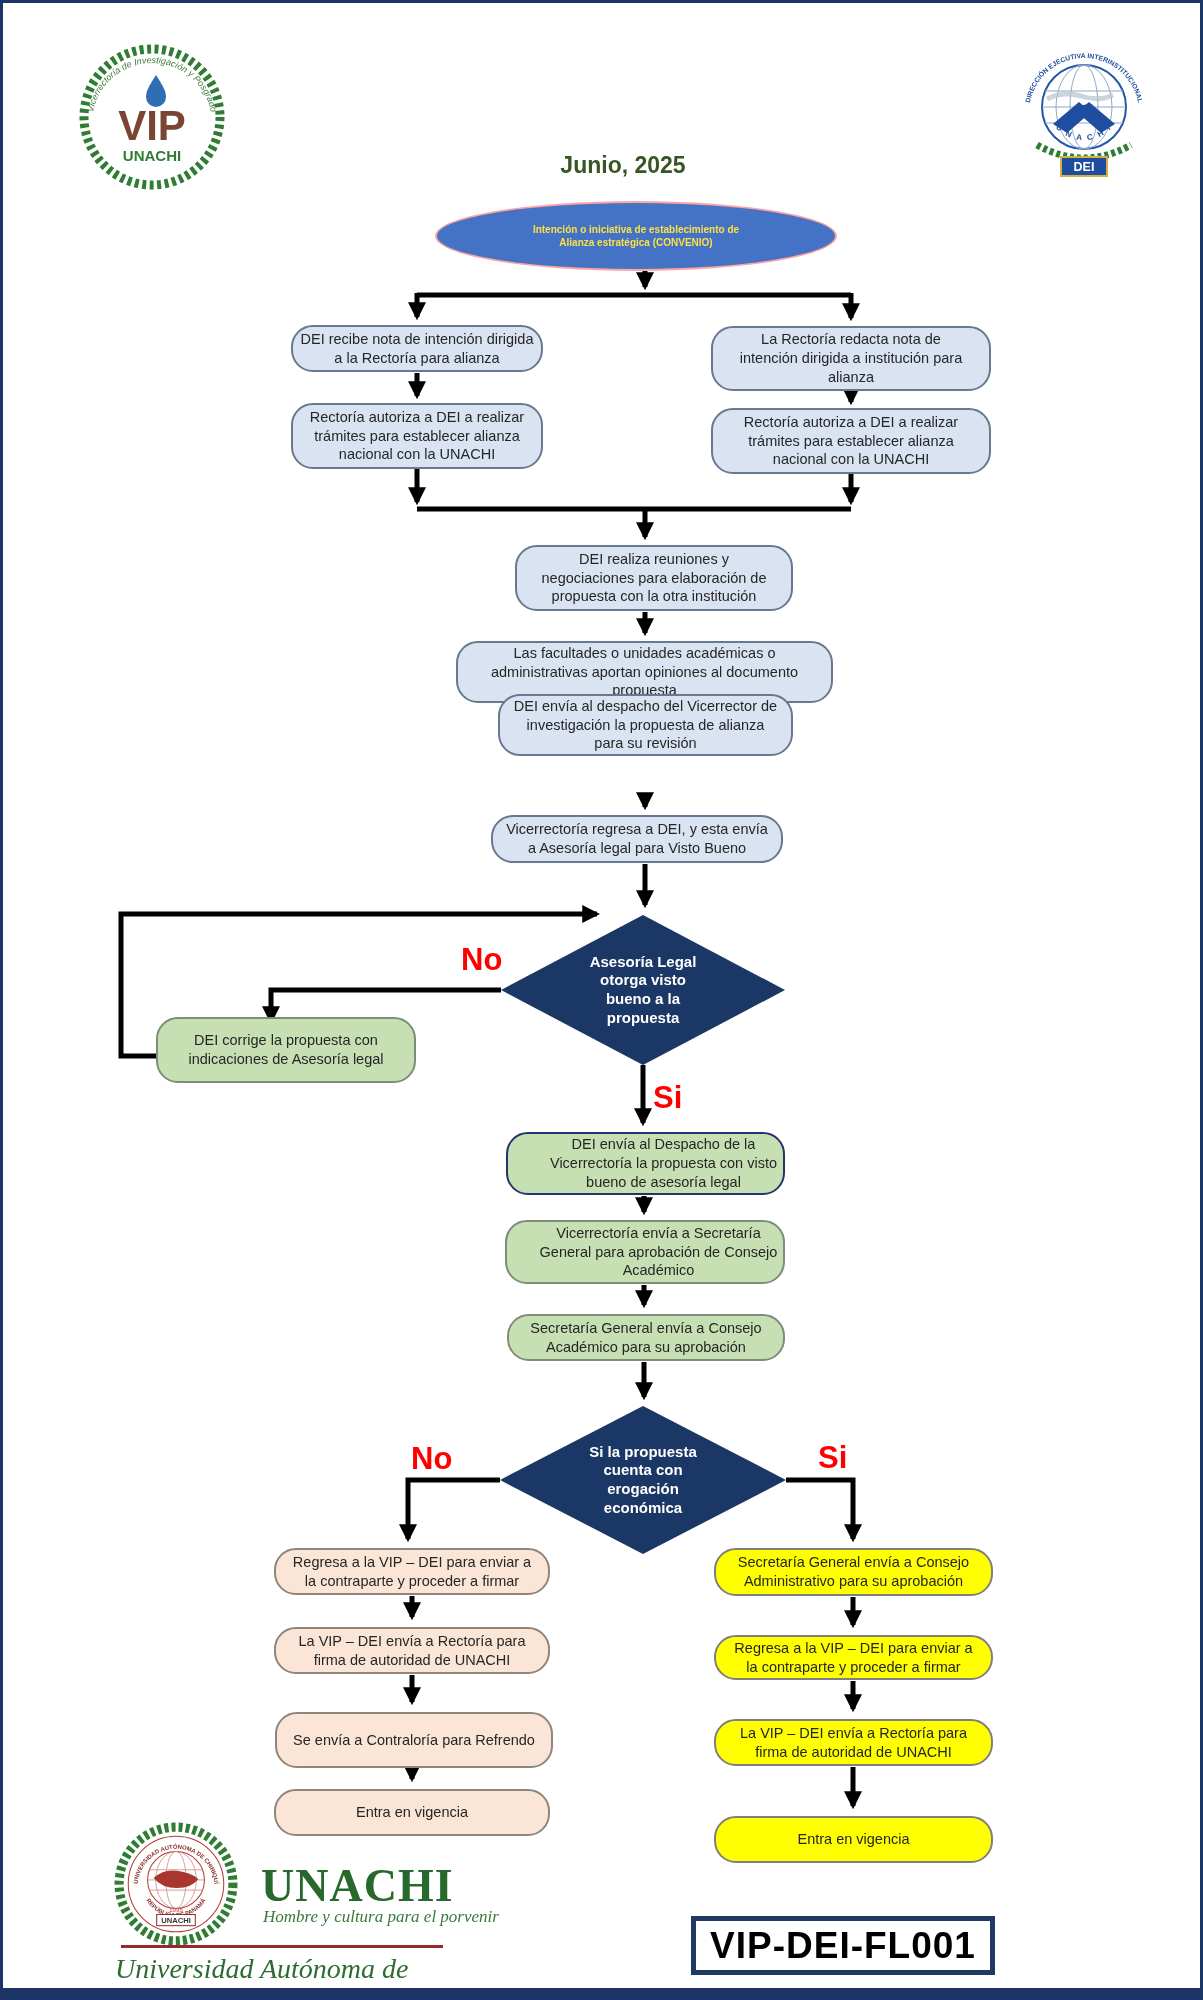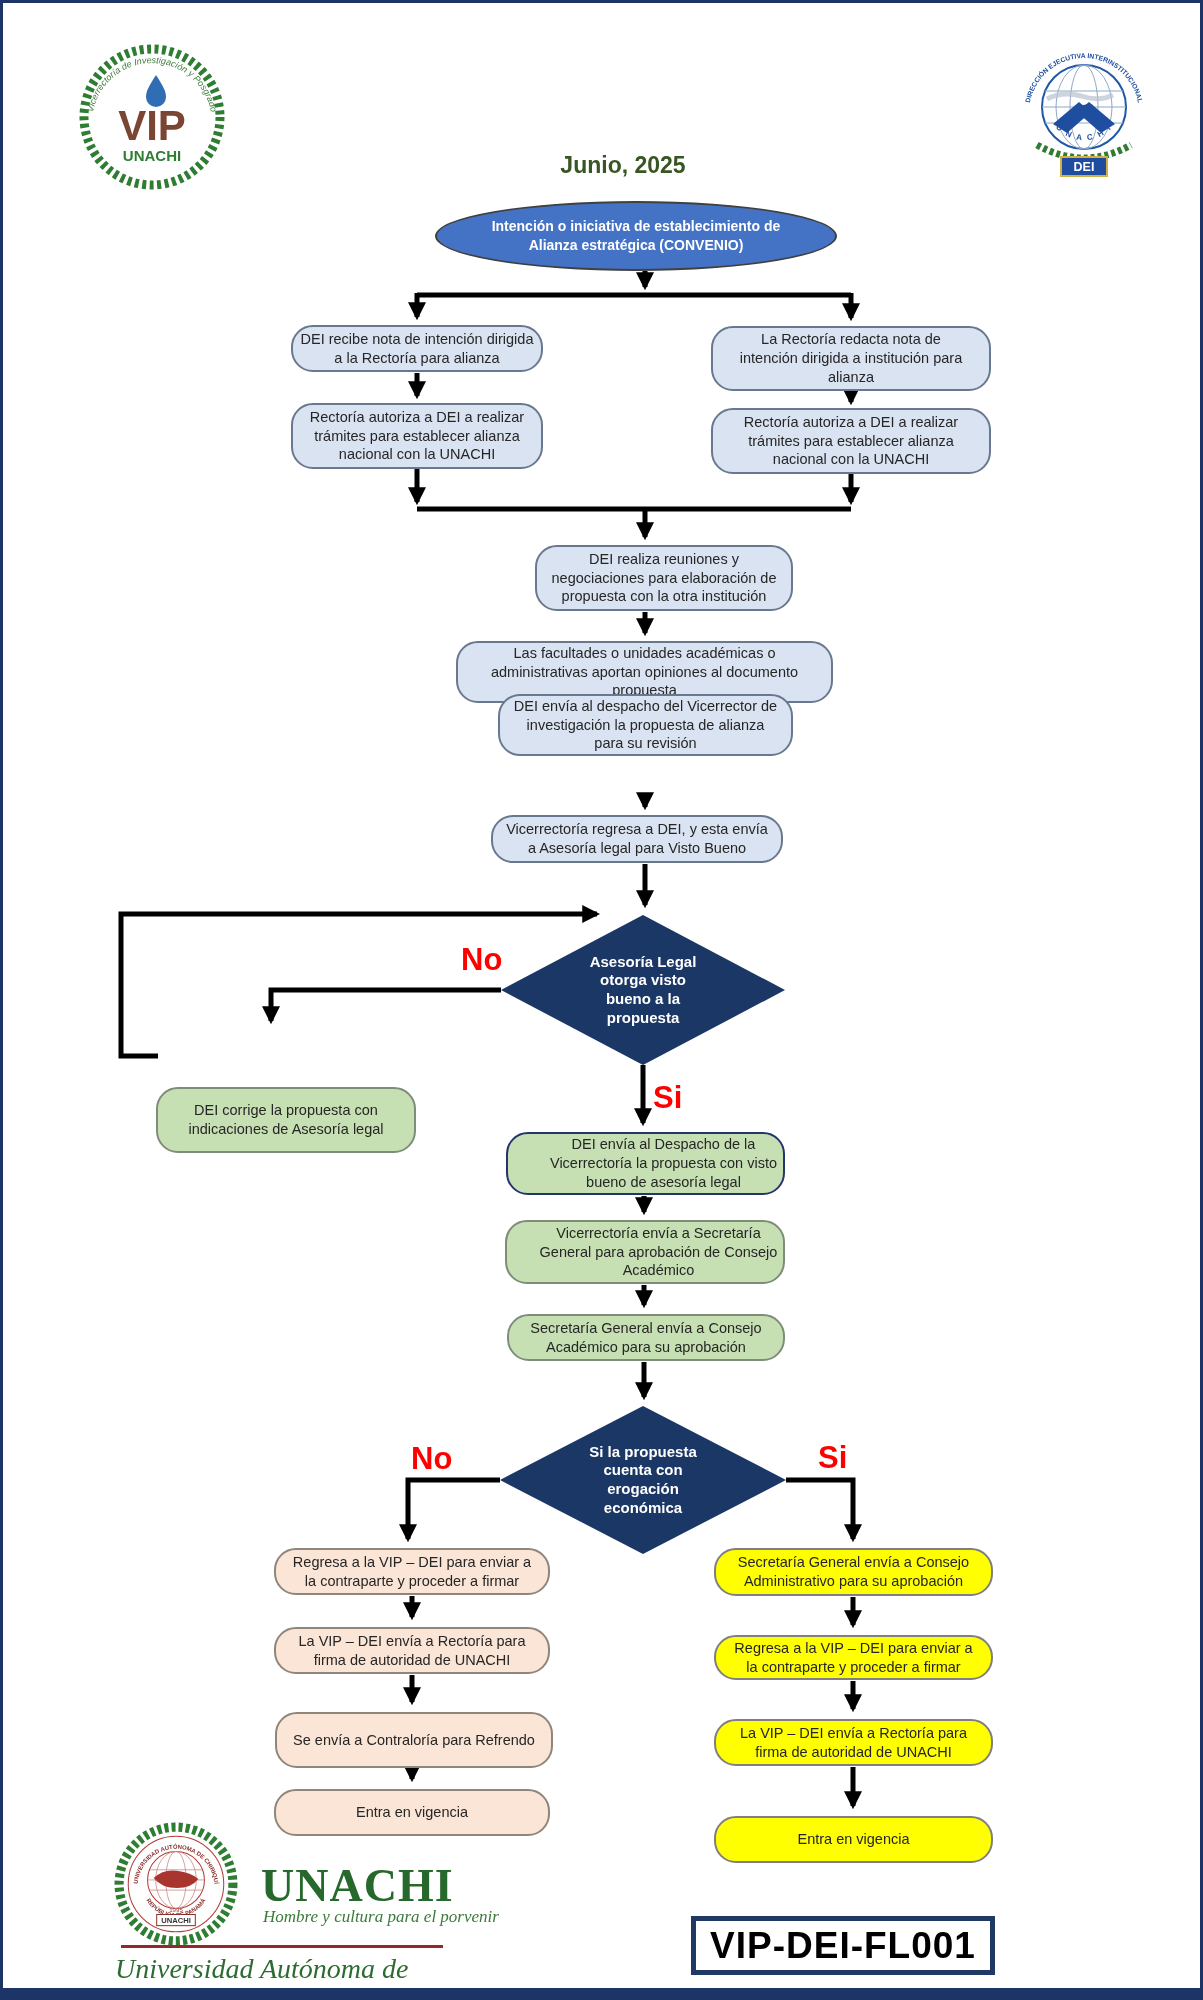--- a/index.html
+++ b/index.html
@@ -9,22 +9,22 @@
   .abs{position:absolute;}
   .arrows{position:absolute;left:0;top:0;width:1203px;height:2000px;z-index:1;}
   .node{position:absolute;display:flex;align-items:center;justify-content:center;
         text-align:center;white-space:pre-line;box-sizing:border-box;z-index:2;
         font-size:14.5px;line-height:1.3;color:#262626;padding:2px 4px;border-radius:22px;}
   .blue{background:#dae3f2;border:2px solid #68788f;}
   .green{background:#c6e0b4;border:2px solid #7d8d78;}
   .green-navy{background:#c6e0b4;border:2px solid #24356b;padding-left:40px;}
   .peach{background:#fbe5d6;border:2px solid #8f857a;}
   .yellow{background:#ffff00;border:2px solid #7f7f7f;}
-  .ellipse{border-radius:50%;background:#4472c4;border:2px solid #404040;
-           color:#ffffff;font-weight:bold;font-size:14px;line-height:1.35;}
+  .ellipse{border-radius:50%;background:#4472c4;border:2px solid #fca5a5;
+           color:#fde047;font-weight:bold;font-size:10px;line-height:1.35;}
   .diamond{position:absolute;clip-path:polygon(50% 0,100% 50%,50% 100%,0 50%);
            background:#1b3765;color:#fff;font-weight:600;font-size:15px;line-height:1.25;
            z-index:2;display:flex;align-items:center;justify-content:center;
            text-align:center;white-space:pre-line;}
   .lbl{position:absolute;color:#ff0000;font-weight:bold;font-size:31px;z-index:3;}
   .title{position:absolute;left:225px;top:44px;width:790px;text-align:center;
          font-size:30px;font-weight:bold;color:#111;line-height:1.4;white-space:pre-line;z-index:2;}
   .date{position:absolute;left:225px;top:149px;width:790px;text-align:center;
         font-size:23px;font-weight:bold;color:#375623;z-index:2;}
   .wordmark{position:absolute;left:258px;top:1856px;font-family:"Liberation Serif",serif;
@@ -132,40 +132,40 @@
   <div class="node blue" style="left:288px;top:400px;width:252px;height:66px;">Rectoría autoriza a DEI a realizar
 trámites para establecer alianza
 nacional con la UNACHI</div>
   <div class="node blue" style="left:708px;top:323px;width:280px;height:65px;">La Rectoría redacta nota de
 intención dirigida a institución para
 alianza</div>
   <div class="node blue" style="left:708px;top:405px;width:280px;height:66px;">Rectoría autoriza a DEI a realizar
 trámites para establecer alianza
 nacional con la UNACHI</div>
 
-  <div class="node blue" style="left:512px;top:542px;width:258px;height:66px;margin-left:20px;">DEI realiza reuniones y
+  <div class="node blue" style="left:512px;top:542px;width:278px;height:66px;">DEI realiza reuniones y
 negociaciones para elaboración de
 propuesta  con la otra institución</div>
   <div class="node blue" style="left:453px;top:638px;width:377px;height:62px;">Las facultades o unidades académicas o
 administrativas aportan opiniones al documento
 propuesta</div>
   <div class="node blue" style="left:495px;top:691px;width:295px;height:62px;">DEI envía al despacho del Vicerrector de
 investigación la propuesta de alianza
 para su revisión</div>
   <div class="node blue" style="left:488px;top:812px;width:292px;height:48px;">Vicerrectoría regresa a DEI, y esta envía
 a Asesoría legal para Visto Bueno</div>
 
   <div class="diamond" style="left:498px;top:912px;width:284px;height:150px;">Asesoría Legal
 otorga visto
 bueno a la
 propuesta</div>
   <div class="lbl" style="left:458px;top:939px;">No</div>
   <div class="lbl" style="left:650px;top:1077px;">Si</div>
 
-  <div class="node green" style="left:153px;top:1084px;width:260px;height:66px;">DEI corrige la propuesta con
+  <div class="node green" style="left:153px;top:1014px;width:260px;height:66px;">DEI corrige la propuesta con
 indicaciones de Asesoría legal</div>
 
   <div class="node green-navy" style="left:503px;top:1129px;width:279px;height:63px;">DEI envía al Despacho de la
 Vicerrectoría la propuesta con visto
 bueno de asesoría legal</div>
   <div class="node green" style="left:502px;top:1217px;width:280px;height:64px;padding-left:31px;">Vicerrectoría envía a Secretaría
 General para aprobación de Consejo
 Académico</div>
   <div class="node green" style="left:504px;top:1311px;width:278px;height:47px;">Secretaría General envía a Consejo
 Académico para su aprobación</div>

